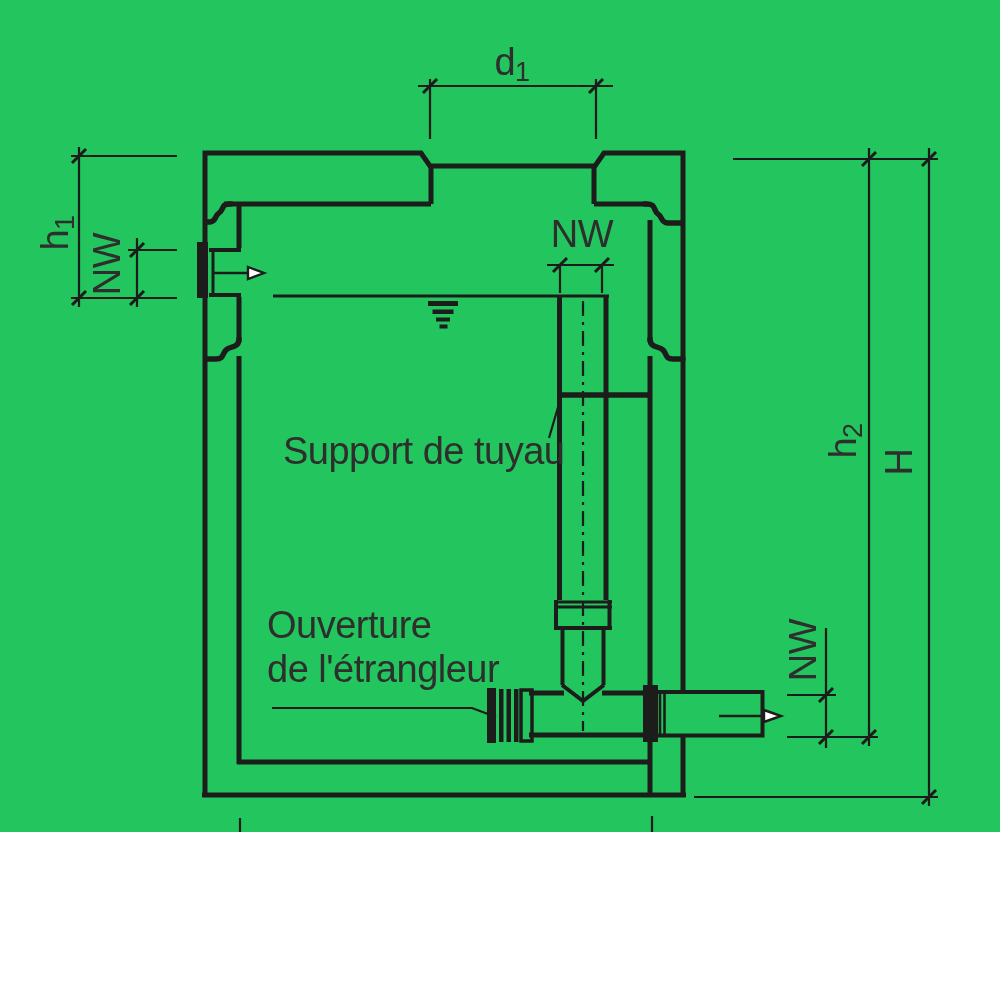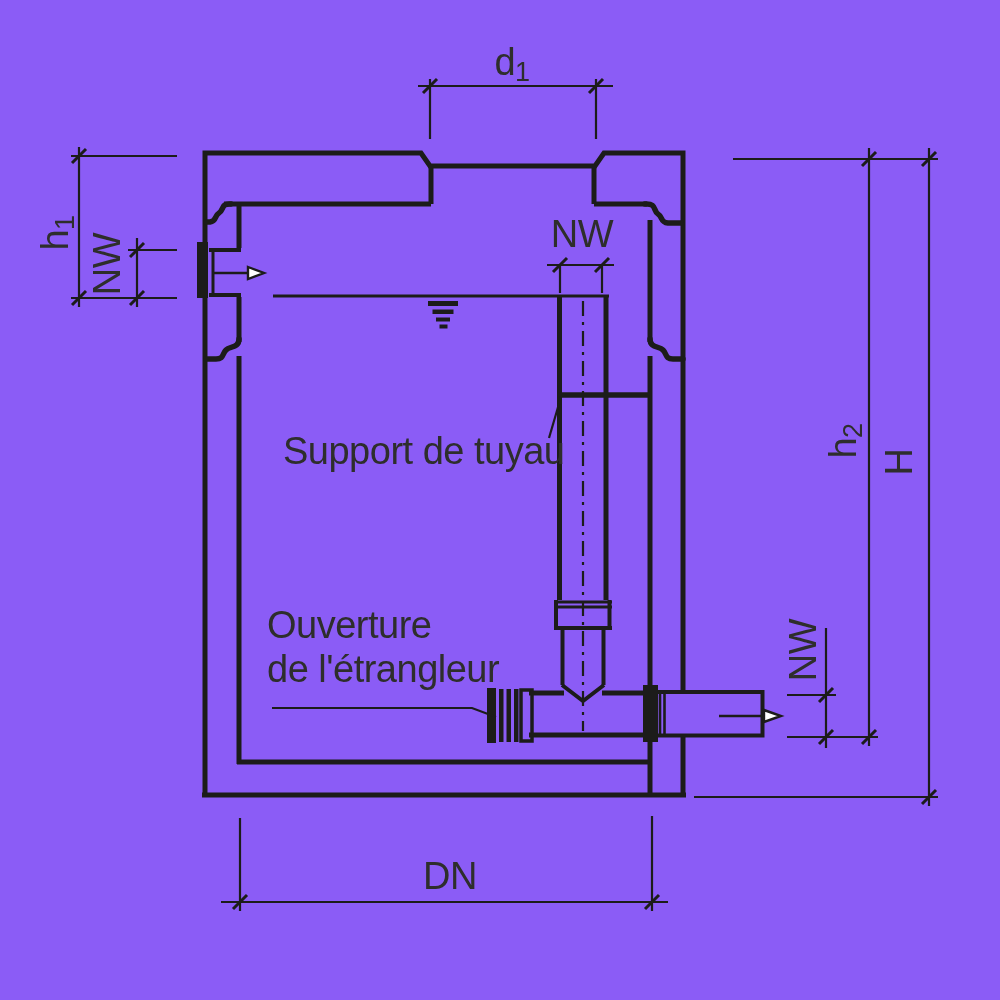--- a/index.html
+++ b/index.html
@@ -1,16 +1,16 @@
 <!DOCTYPE html>
 <html><head>
 <meta charset="utf-8">
 <style>
   html,body{margin:0;padding:0;background:#ffffff;}
-  .stage{width:1000px;height:1000px;position:relative;background:#8b5cf6;}
+  .stage{width:1000px;height:832px;position:relative;background:#22c55e;}
   svg{display:block;}
   .ln{stroke:#1c1c1a;fill:none;stroke-linecap:butt;}
   .w2{stroke-width:2.2;}
   .w25{stroke-width:2.6;}
   .w3{stroke-width:3;}
   .w35{stroke-width:3.5;}
   .w4{stroke-width:4;}
   .w5{stroke-width:5;}
   .w55{stroke-width:5.5;}
   .joint{stroke:#1c1c1a;fill:none;stroke-width:5.5;stroke-linecap:round;stroke-linejoin:round;}

